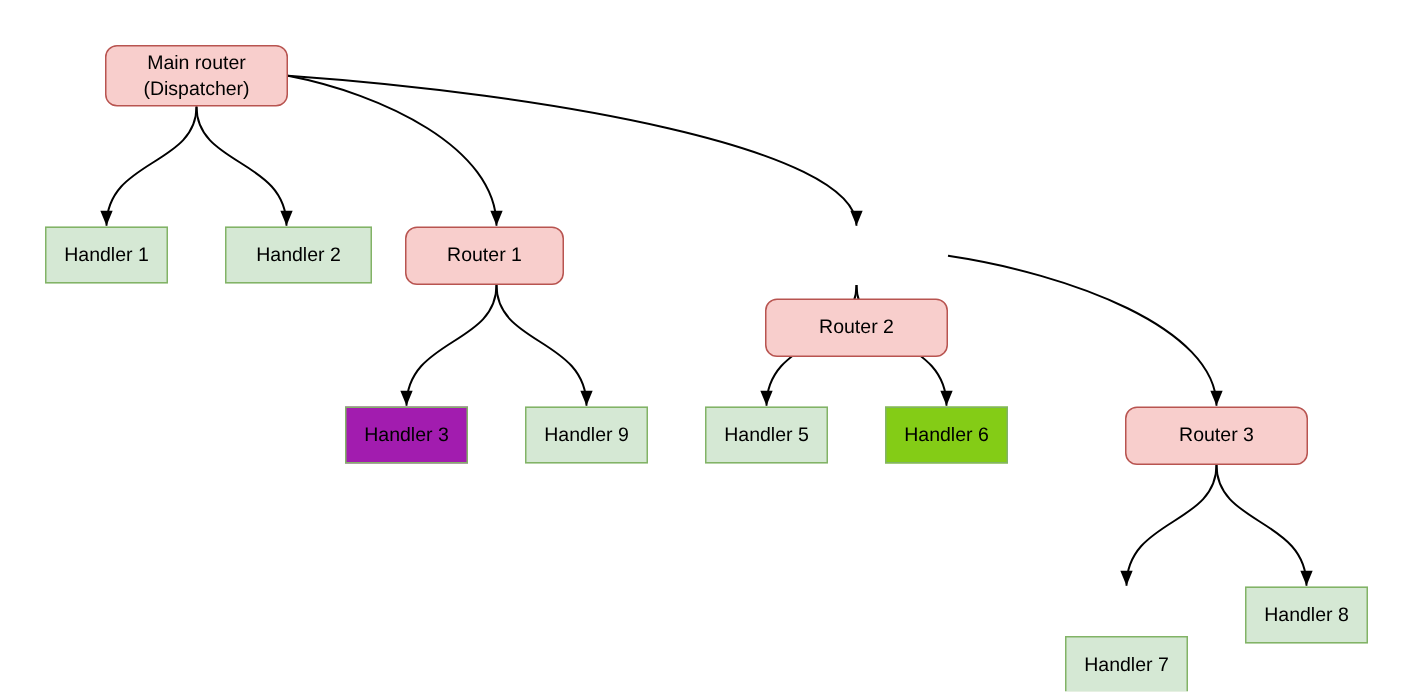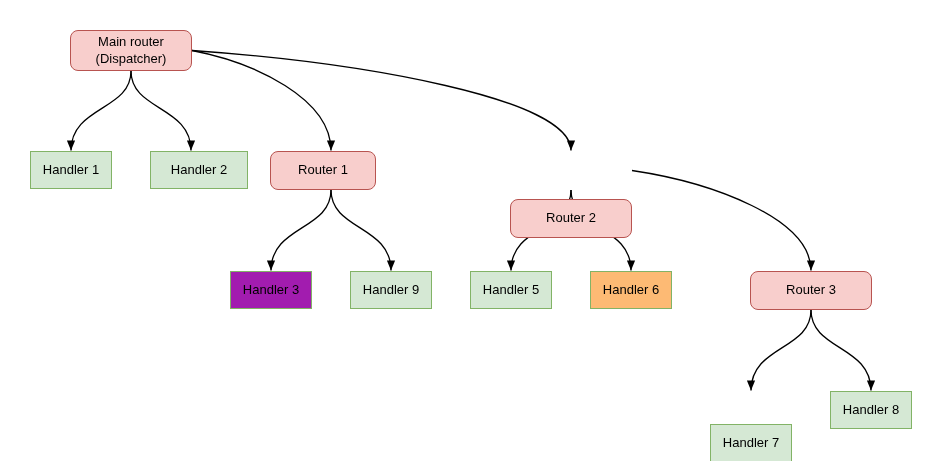--- a/index.html
+++ b/index.html
@@ -72,18 +72,18 @@
   <div id="node-layer">
       <div class="node router" style="left: 70px; top: 30px; width: 122px; height: 41px; background: rgb(248, 206, 204); border: 1.5px solid rgb(184, 84, 80);">Main router
 (Dispatcher)</div>
       <div class="node handler" style="left: 30px; top: 151px; width: 82px; height: 38px; background: rgb(213, 232, 212); border: 1.5px solid rgb(130, 179, 102);">Handler 1</div>
       <div class="node handler" style="left: 150px; top: 151px; width: 98px; height: 38px; background: rgb(213, 232, 212); border: 1.5px solid rgb(130, 179, 102);">Handler 2</div>
       <div class="node router" style="left: 270px; top: 151px; width: 106px; height: 39px; background: rgb(248, 206, 204); border: 1.5px solid rgb(184, 84, 80);">Router 1</div>
       <div class="node router" style="left: 510px; top: 151px; width: 122px; height: 39px; background: rgb(248, 206, 204); border: 1.5px solid rgb(184, 84, 80); margin-top: 48px;">Router 2</div>
       <div class="node handler" style="left: 230px; top: 271px; width: 82px; height: 38px; background: #a21caf; border: 1.5px solid rgb(130, 179, 102);">Handler 3</div>
       <div class="node handler" style="left: 350px; top: 271px; width: 82px; height: 38px; background: rgb(213, 232, 212); border: 1.5px solid rgb(130, 179, 102);">Handler 9</div>
       <div class="node handler" style="left: 470px; top: 271px; width: 82px; height: 38px; background: rgb(213, 232, 212); border: 1.5px solid rgb(130, 179, 102);">Handler 5</div>
-      <div class="node handler" style="left: 590px; top: 271px; width: 82px; height: 38px; background: #fdba74; border: 1.5px solid rgb(130, 179, 102);">Handler 6</div>
+      <div class="node handler" style="left: 590px; top: 271px; width: 82px; height: 38px; background: #84cc16; border: 1.5px solid rgb(130, 179, 102);">Handler 6</div>
       <div class="node router" style="left: 750px; top: 271px; width: 122px; height: 39px; background: rgb(248, 206, 204); border: 1.5px solid rgb(184, 84, 80);">Router 3</div>
       <div class="node handler" style="left: 710px; top: 391px; width: 82px; height: 38px; background: rgb(213, 232, 212); border: 1.5px solid rgb(130, 179, 102); margin-top: 33px;">Handler 7</div>
       <div class="node handler" style="left: 830px; top: 391px; width: 82px; height: 38px; background: rgb(213, 232, 212); border: 1.5px solid rgb(130, 179, 102);">Handler 8</div>
     </div>
 </div>
 
 </body></html>

